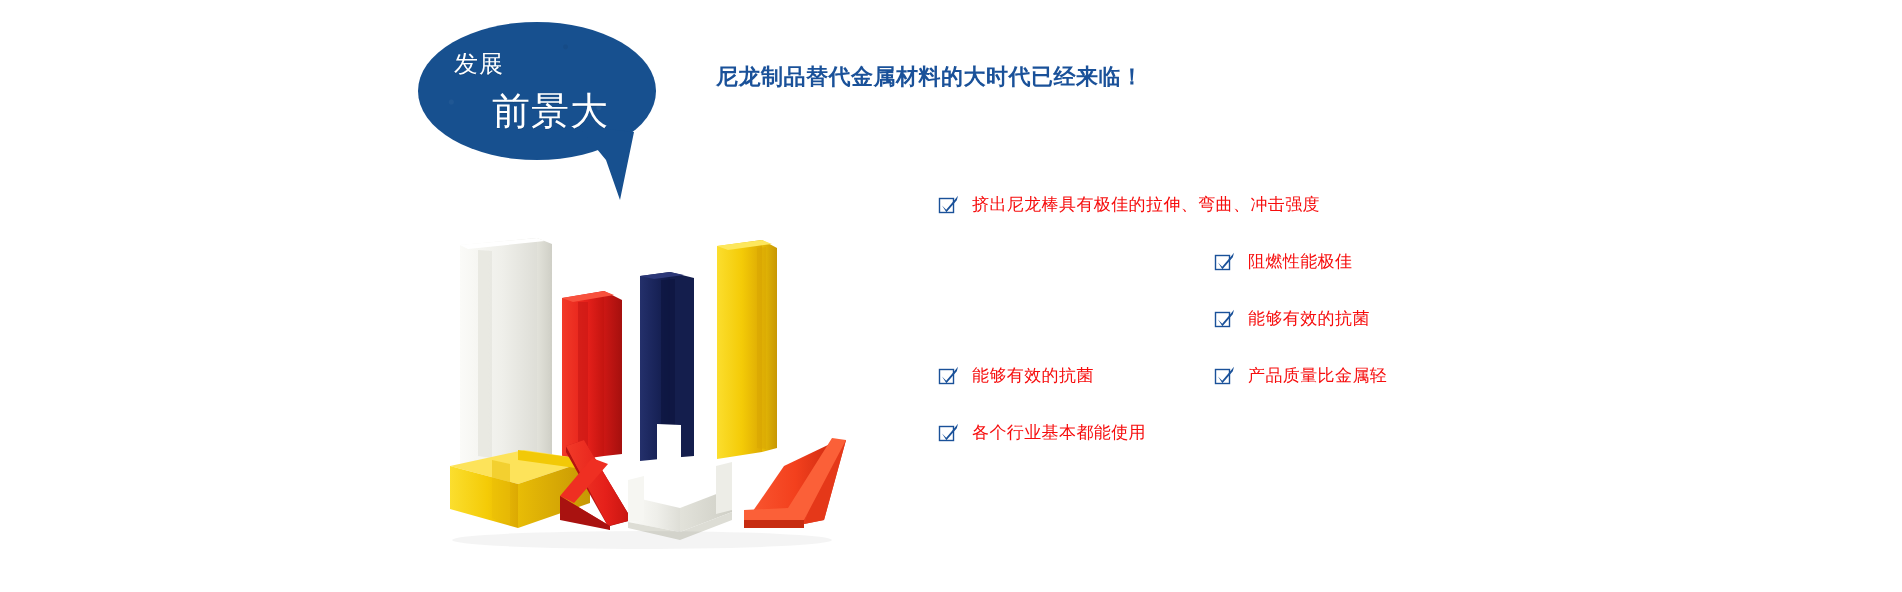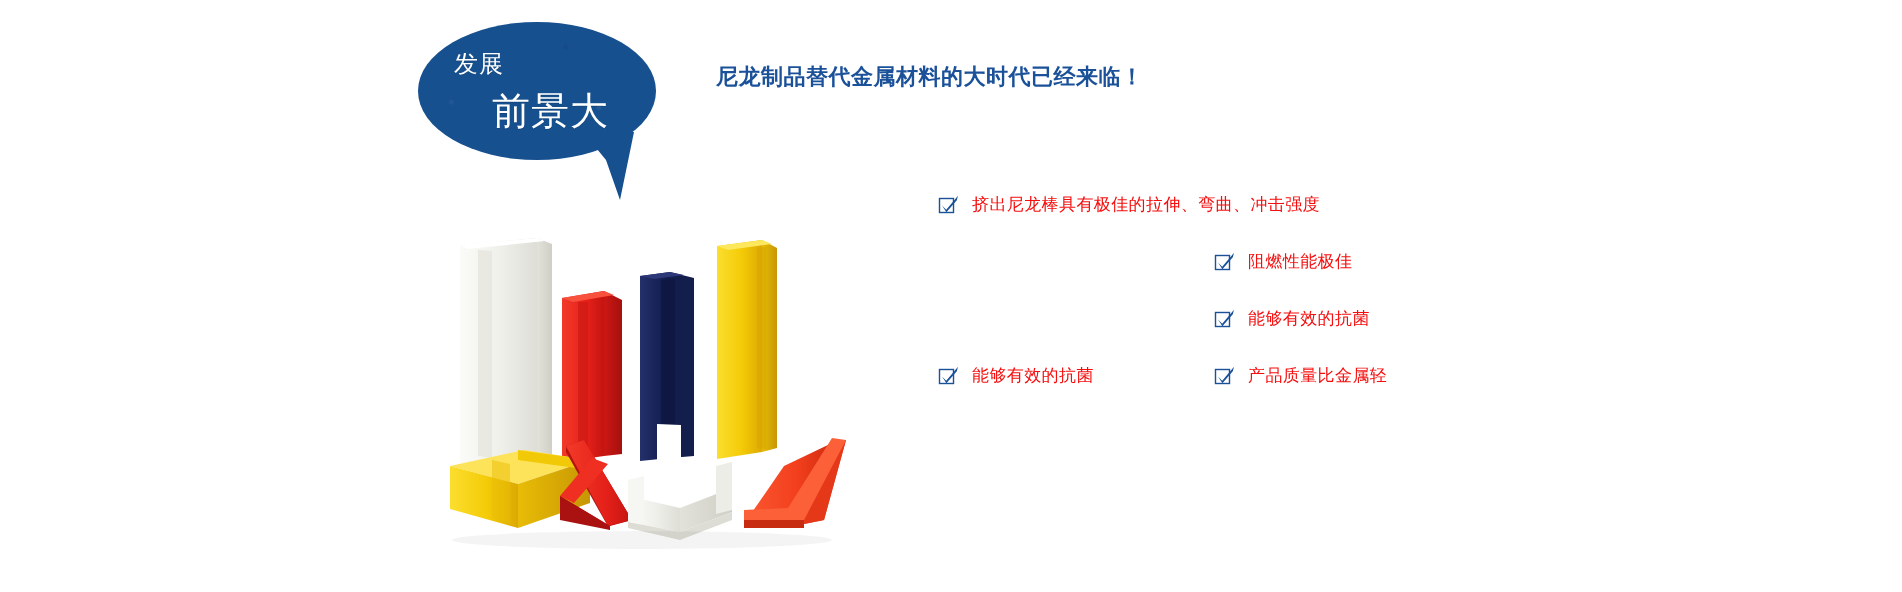--- a/index.html
+++ b/index.html
@@ -303,16 +303,27 @@
         <span class="check-icon">
           <svg width="21" height="21" viewBox="0 0 21 21">
             <rect x="1.5" y="4.5" width="14" height="14" fill="#FFFFFF" stroke="#1A5199" stroke-width="1.4"></rect>
             <path d="M4 11.5 L8.2 15.8 L20 1.8 L18.8 6.2 L8.4 18.2 Z" fill="#1A5199"></path>
           </svg>
         </span>
         <span class="feature-label">产品质量比金属轻</span>
       </div>
     </div>
 
+    <div class="feature-row">
+      <div class="feature-item col-a">
+        <span class="check-icon">
+          <svg width="21" height="21" viewBox="0 0 21 21">
+            <rect x="1.5" y="4.5" width="14" height="14" fill="#FFFFFF" stroke="#1A5199" stroke-width="1.4"></rect>
+            <path d="M4 11.5 L8.2 15.8 L20 1.8 L18.8 6.2 L8.4 18.2 Z" fill="#1A5199"></path>
+          </svg>
+        </span>
+        <span class="feature-label">各个行业基本都能使用</span>
+      </div>
+    </div>
 
   </div>
 
 </div>
 
 </body></html>

